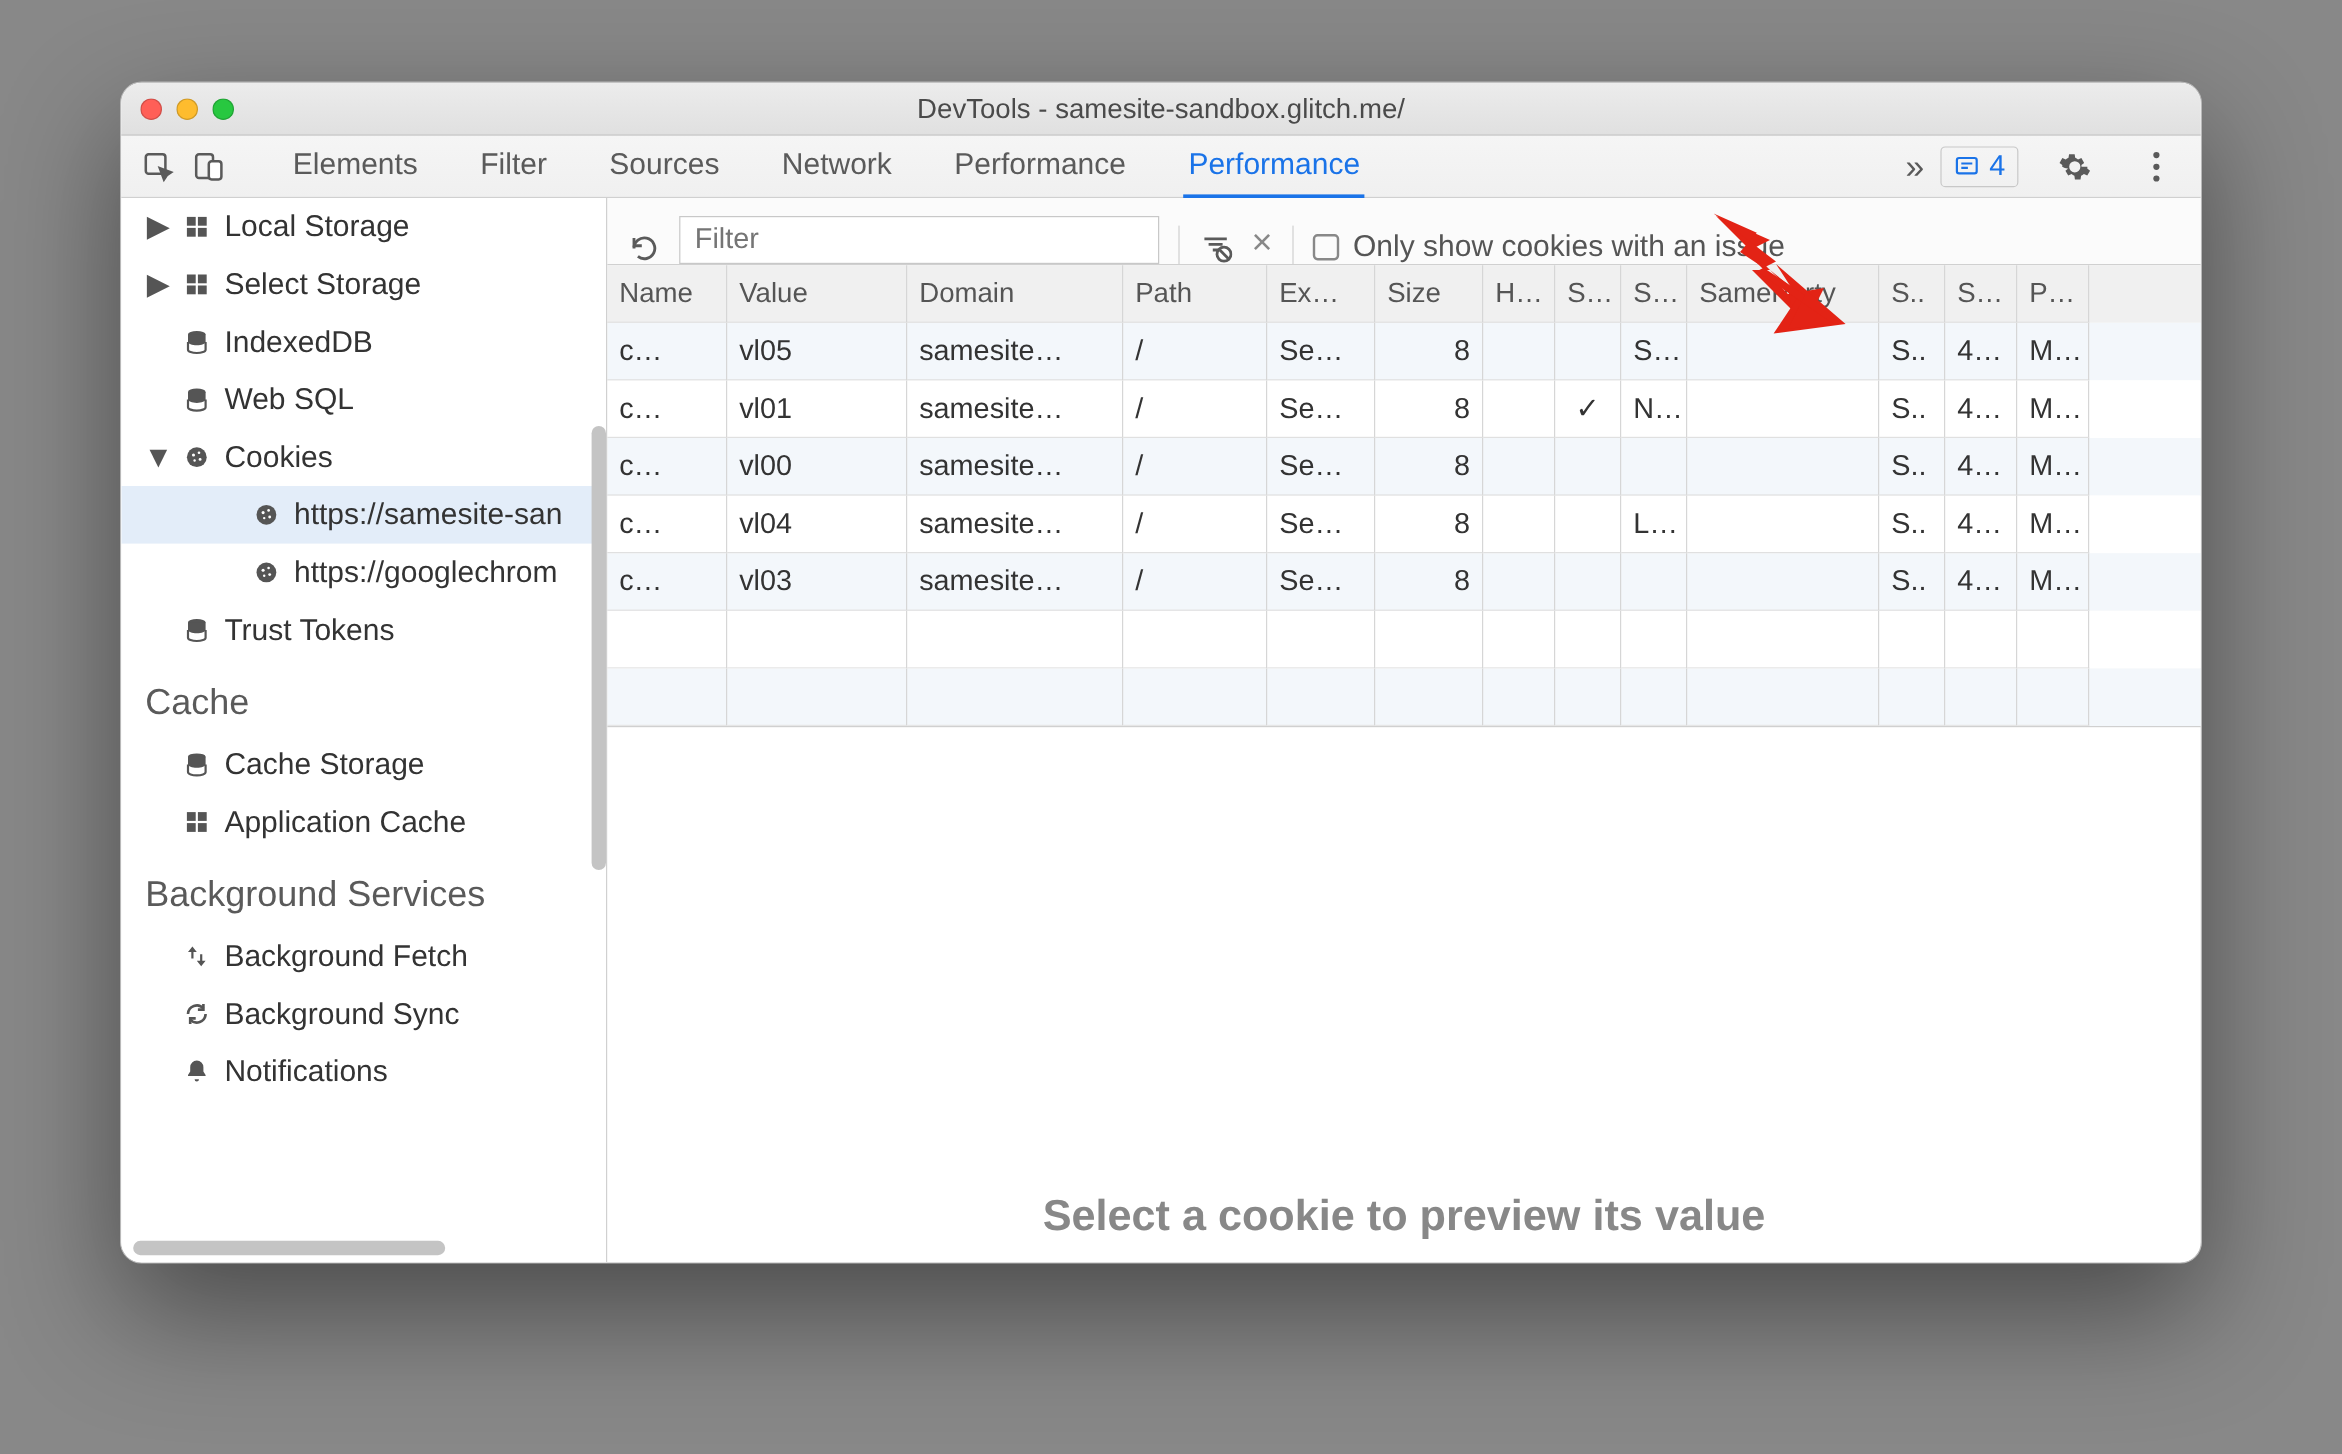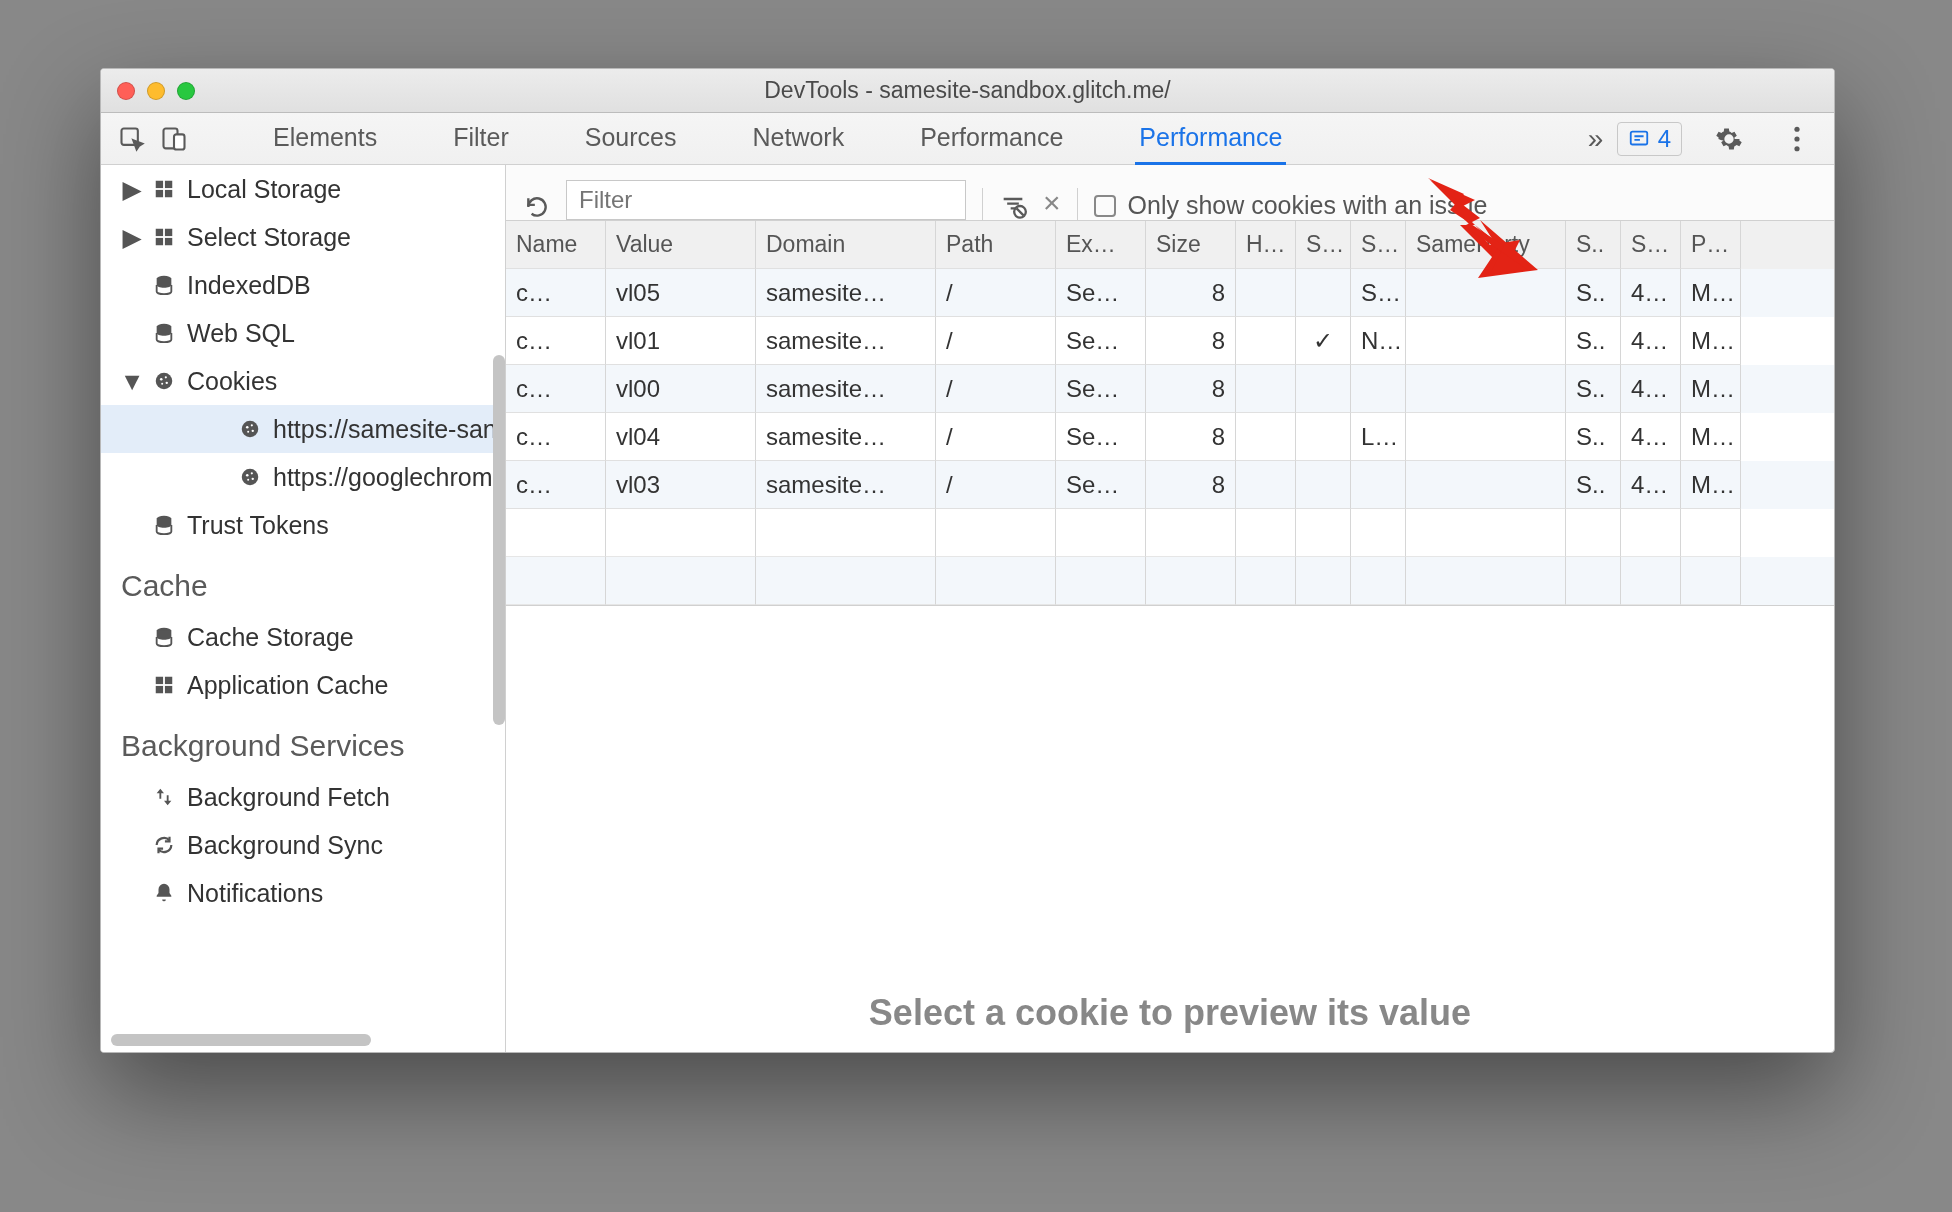--- a/index.html
+++ b/index.html
@@ -1,49 +1,49 @@
 <!DOCTYPE html>
 <html><head>
 <meta charset="utf-8">
 <style>
   * { box-sizing: border-box; margin: 0; padding: 0; }
   html, body { width: 1952px; height: 1212px; background: #888; font-family: "Helvetica Neue", Arial, sans-serif; }
   .stage { width: 1952px; height: 1212px; position: relative; }
   .window {
     position: absolute; left: 100px; top: 68px; width: 1735px; height: 985px;
-    background: #fff; border-radius: 4px; box-shadow: 0 40px 100px rgba(0,0,0,.45);
+    background: #fff; border-radius: 18px; box-shadow: 0 40px 100px rgba(0,0,0,.45);
     overflow: hidden; display: flex; flex-direction: column;
     border: 1px solid #b8b8b8;
   }
   .titlebar {
     height: 44px; background: linear-gradient(#ececec,#e0e0e0);
     border-bottom: 1px solid #bcbcbc; display: flex; align-items: center;
     position: relative;
   }
   .traffic { display: flex; gap: 12px; margin-left: 16px; }
   .dot { width: 18px; height: 18px; border-radius: 50%; border: 1px solid rgba(0,0,0,.18); }
   .dot.red { background:#ff5f57;} .dot.yel{background:#febc2e;} .dot.grn{background:#28c840;}
   .titlebar-title { position:absolute; left:0; right:0; text-align:center; font-size: 23px; color:#4a4a4a; font-weight: 400;}
   .tabbar {
     height: 52px; display:flex; align-items: center; padding: 0 10px;
     border-bottom: 1px solid #d0d0d0; color:#5a5a5a; font-size: 25px;
     background: linear-gradient(#f5f5f5,#f0f0f0);
   }
   .tabbar .ico { display:inline-flex; align-items:center; justify-content:center; width:42px; height:42px; }
-  .tabbar .tabs { display:flex; gap: 68px; margin-left: 74px; flex:1; min-width:0;}
+  .tabbar .tabs { display:flex; gap: 44px; margin-left: 45px; flex:1; min-width:0;}
   .tabbar .tab { padding: 10px 4px; cursor:pointer; white-space: nowrap; }
   .tabbar .tab.active { color:#1a73e8; border-bottom: 3px solid #1a73e8; }
   .tabbar .right { display:flex; align-items:center; gap: 26px; margin-right: 6px;}
   .issues-badge { display:flex; align-items:center; gap:8px; border:1px solid #c8c8c8; padding:2px 10px; border-radius:4px; color:#1a73e8; font-size:24px; }
   .body { flex:1; display:flex; min-height:0; }
   .sidebar { width: 405px; border-right:1px solid #d0d0d0; overflow:hidden; position:relative; background:#fff;}
   .sidebar .tree { font-size: 25px; color:#333; }
   .tree-row { display:flex; align-items:center; height:48px; padding-left: 22px; gap:10px; white-space:nowrap; overflow:hidden; }
   .tree-row .tw { width:18px; display:inline-flex; justify-content:center; color:#555;}
-  .tree-row.indent2 { padding-left: 108px; }
+  .tree-row.indent2 { padding-left: 80px; }
   .tree-row.selected { background:#e3edf9; }
   .section-title { font-size: 30px; color:#5a5a5a; padding: 20px 0 10px 20px; }
   .tree-ico { display:inline-flex; width:26px; height:26px; align-items:center; justify-content:center; color:#555;}
   .sidebar .scrollbar-v { position:absolute; top:190px; right:0; width:12px; height:370px; background:#c4c4c4; border-radius:6px;}
   .sidebar .scrollbar-h { position:absolute; bottom:6px; left:10px; width:260px; height:12px; background:#c4c4c4; border-radius:6px;}
   .main { flex:1; display:flex; flex-direction:column; min-width:0;}
   .toolbar { height:56px; display:flex; align-items:flex-end; gap:16px; padding: 0 18px; border-bottom:1px solid #d0d0d0; font-size:25px; color:#555; background:#fbfbfb;}
   .toolbar .filter { width: 400px; height:40px; border:1px solid #c8c8c8; padding: 4px 12px; font-size:24px; color:#777;}
   .toolbar .divider { width:1px; height:32px; background:#d0d0d0;}
   .toolbar .chk { width:22px; height:22px; border:2px solid #888; border-radius:4px; display:inline-block;}

